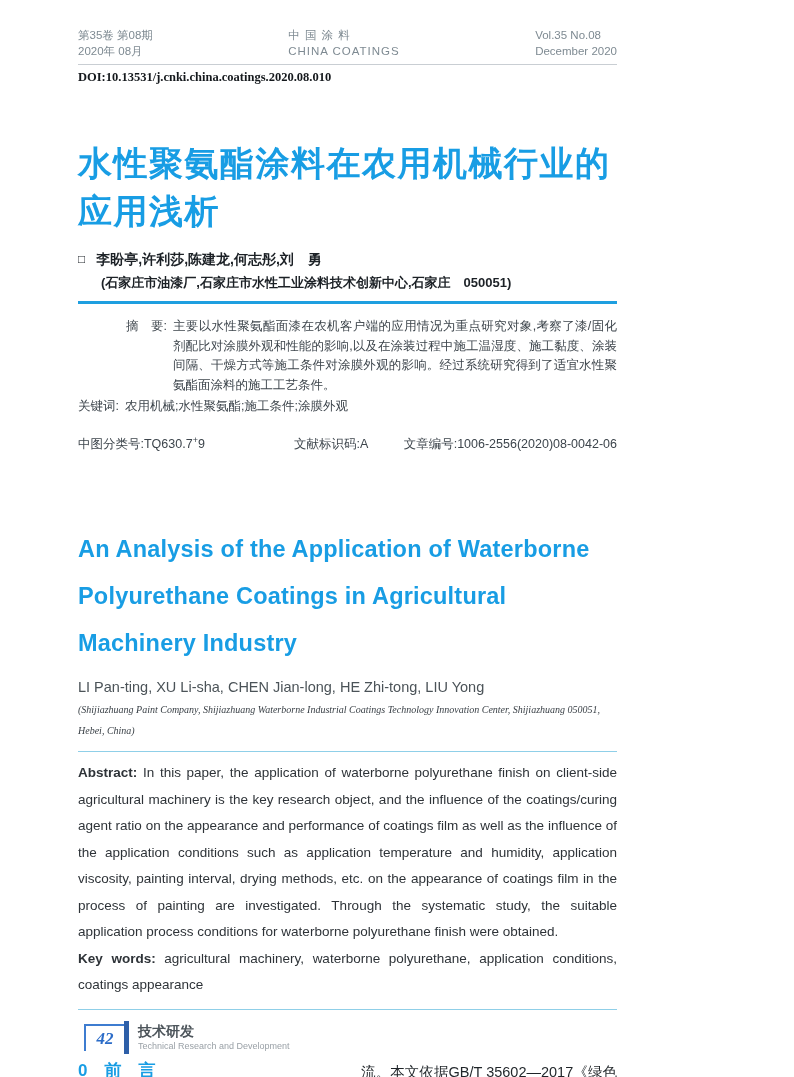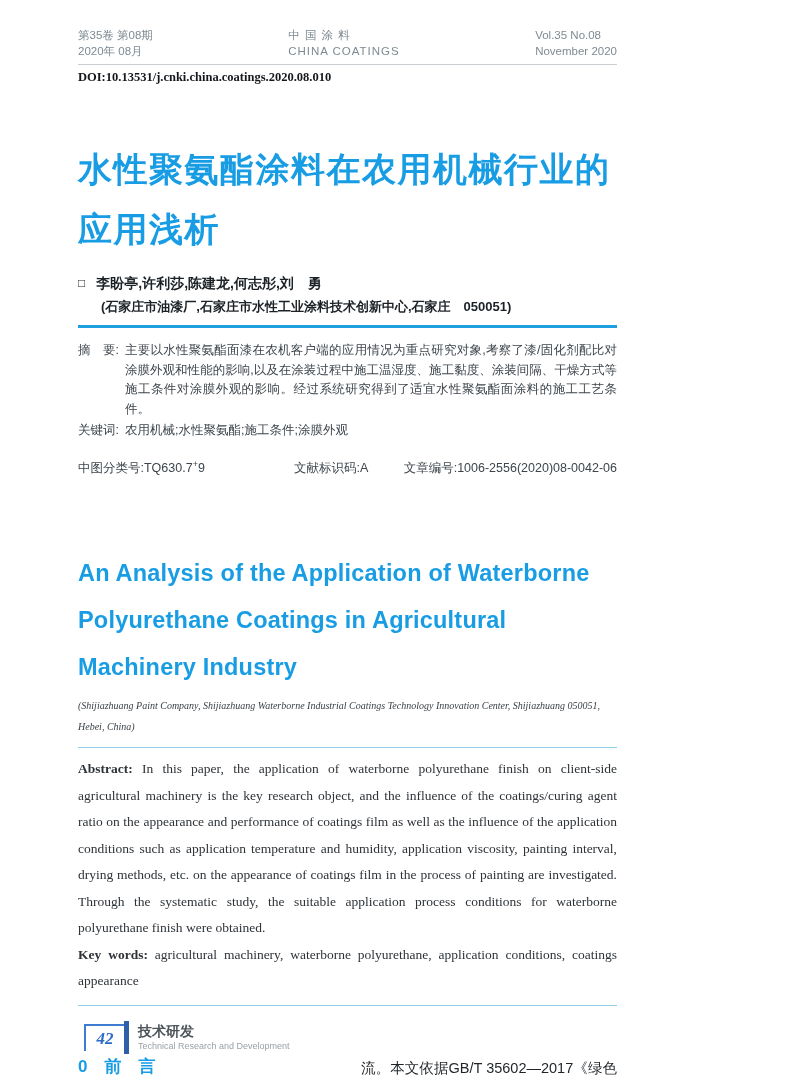--- a/index.html
+++ b/index.html
@@ -12,45 +12,45 @@
 
   
   .jheader { display:flex; justify-content:space-between; color:#7e8a92; font-size:11.5px; line-height:16px; }
   .jheader .hcol { white-space:nowrap; }
   .jheader .center { text-align:left; letter-spacing:1px; }
   .jheader .right { }
   .header-rule { border-bottom:1px solid #c9ced3; margin-top:5px; }
   .doi { font-family:"Liberation Serif", serif; font-weight:bold; font-size:12.5px; color:#15191d; margin-top:5px; }
 
   
-  .title-cn { margin-top:54px; font-size:34px; font-weight:bold; color:#189de4; line-height:60px; letter-spacing:1.5px; }
+  .title-cn { margin-top:54px; font-size:34px; font-weight:bold; color:#189de4; line-height:48px; letter-spacing:1.5px; }
   .authors-row { margin-top:16px; font-size:14px; font-weight:bold; color:#1c2126; display:flex; align-items:baseline; }
   .author-marker { font-size:12px; margin-right:11px; position:relative; top:-1px; }
   .affil-cn { margin-top:5px; padding-left:23px; font-size:13px; font-weight:bold; color:#1c2126; }
   .blue-rule { margin-top:9px; height:3px; background:#1e9fe0; }
 
   
   .abs-cn { margin-top:13px; color:#3d454c; font-size:12.5px; line-height:19.5px; }
-  .abs-row { display:flex; }
+  .abs-row { display:flex;margin-left:48px; }
   .abs-label { white-space:nowrap; margin-right:6px; }
   .abs-text { flex:1; text-align:justify; }
   .kw-row { margin-top:2px; display:flex; }
   .clc-row { margin-top:14px; display:flex; align-items:baseline; }
   .clc-left { width:305px; }
   .clc-mid { width:155px; }
   .clc-right { margin-left:auto; white-space:nowrap; }
   .clc-sup { font-size:9px; vertical-align:super; }
 
   
   .title-en { margin-top:72px; color:#189de4; font-weight:bold; font-size:23.5px; line-height:47px; letter-spacing:0.2px; }
   .authors-en { margin-top:12px; font-size:14.5px; color:#4b5358; }
   .affil-en { margin-top:4px; font-family:"Liberation Serif", serif; font-style:italic; font-size:10px; line-height:21px; color:#383f45; }
   .abs-en-box {
     margin-top:10px; border-top:1px solid #8fcfe8; border-bottom:1px solid #8fcfe8;
-    padding:8px 0 10px; font-family:Liberation Serif, serif; font-size:13.5px;
+    padding:8px 0 10px; font-family:Liberation Sans, sans-serif; font-size:13.5px;
     line-height:26.5px; text-align:justify; color:#2e3338;
   }
   .abs-en-box .blabel { font-weight:bold; }
 
   
   .body-cols { margin-top:49px; display:flex; gap:27px; }
   .bcol { width:305px; font-size:14.5px; line-height:26px; text-align:justify; color:#1f2428; }
   .sec-head { color:#189de4; font-weight:bold; font-size:17px; line-height:24px; margin:0 0 11px 0; }
   .para { margin:0; text-indent:2em; }
   .para-cont { margin:0; }
@@ -78,21 +78,21 @@
       <div class="hcol left">
         <div>第35卷 第08期</div>
         <div>2020年 08月</div>
       </div>
       <div class="hcol center">
         <div>中 国 涂 料</div>
         <div>CHINA COATINGS</div>
       </div>
       <div class="hcol right">
         <div>Vol.35 No.08</div>
-        <div>November 2020</div>
+        <div>December 2020</div>
       </div>
     </div>
     <div class="header-rule"></div>
     <div class="doi">DOI:10.13531/j.cnki.china.coatings.2020.08.010</div>
 
     <div class="title-cn">水性聚氨酯涂料在农用机械行业的应用浅析</div>
     <div class="authors-row">
       <span class="author-marker">□</span>
       <span>李盼亭,许利莎,陈建龙,何志彤,刘　勇</span>
     </div>
@@ -109,20 +109,21 @@
         <span>农用机械;水性聚氨酯;施工条件;涂膜外观</span>
       </div>
       <div class="clc-row">
         <span class="clc-left"><span>中图分类号:</span><span>TQ630.7</span><span class="clc-sup">+</span><span>9</span></span>
         <span class="clc-mid"><span>文献标识码:</span><span>A</span></span>
         <span class="clc-right"><span>文章编号:</span><span>1006-2556(2020)08-0042-06</span></span>
       </div>
     </div>
 
     <div class="title-en">An Analysis of the Application of Waterborne Polyurethane Coatings in Agricultural Machinery Industry</div>
+    <div class="authors-en">LI Pan-ting, XU Li-sha, CHEN Jian-long, HE Zhi-tong, LIU Yong</div>
     <div class="affil-en">(Shijiazhuang Paint Company, Shijiazhuang Waterborne Industrial Coatings Technology Innovation Center, Shijiazhuang 050051, Hebei, China)</div>
 
     <div class="abs-en-box">
       <div><span class="blabel">Abstract:</span><span> In this paper, the application of waterborne polyurethane finish on client-side agricultural machinery is the key research object, and the influence of the coatings/curing agent ratio on the appearance and performance of coatings film as well as the influence of the application conditions such as application temperature and humidity, application viscosity, painting interval, drying methods, etc. on the appearance of coatings film in the process of painting are investigated. Through the systematic study, the suitable application process conditions for waterborne polyurethane finish were obtained.</span></div>
       <div><span class="blabel">Key words:</span><span> agricultural machinery, waterborne polyurethane, application conditions, coatings appearance</span></div>
     </div>
 
     <div class="body-cols">
       <div class="bcol">
         <div class="sec-head">0　前　言</div>

